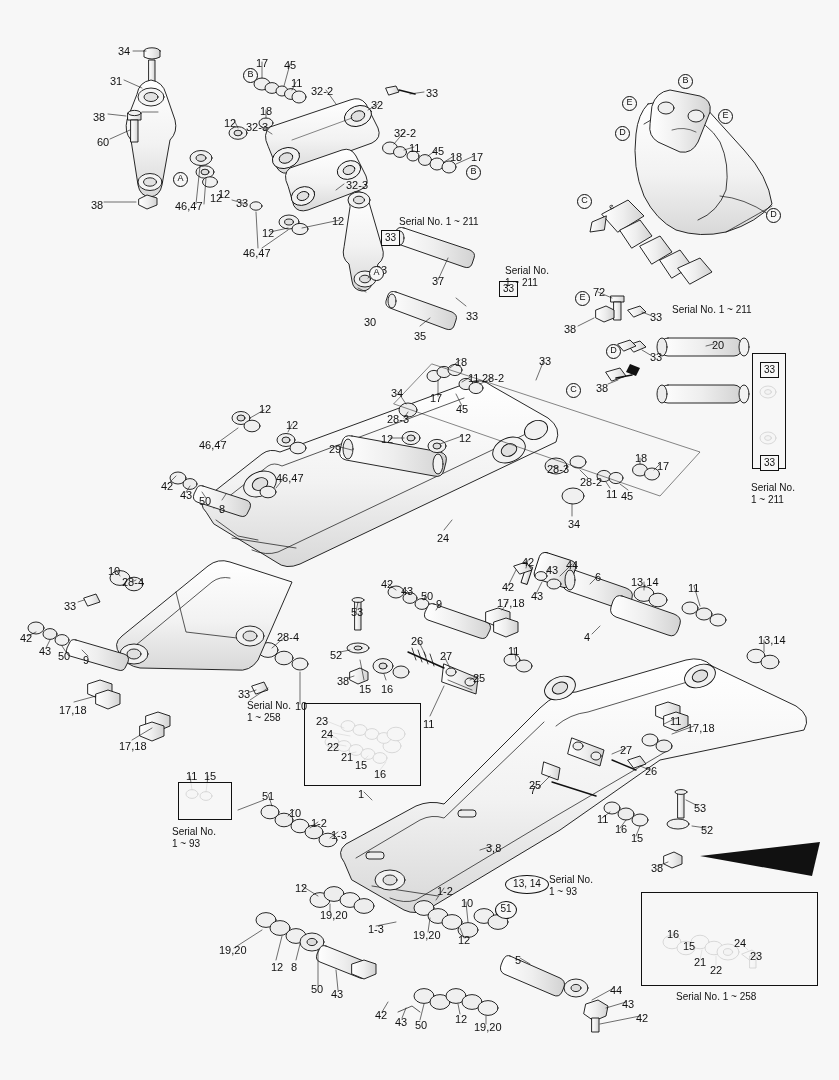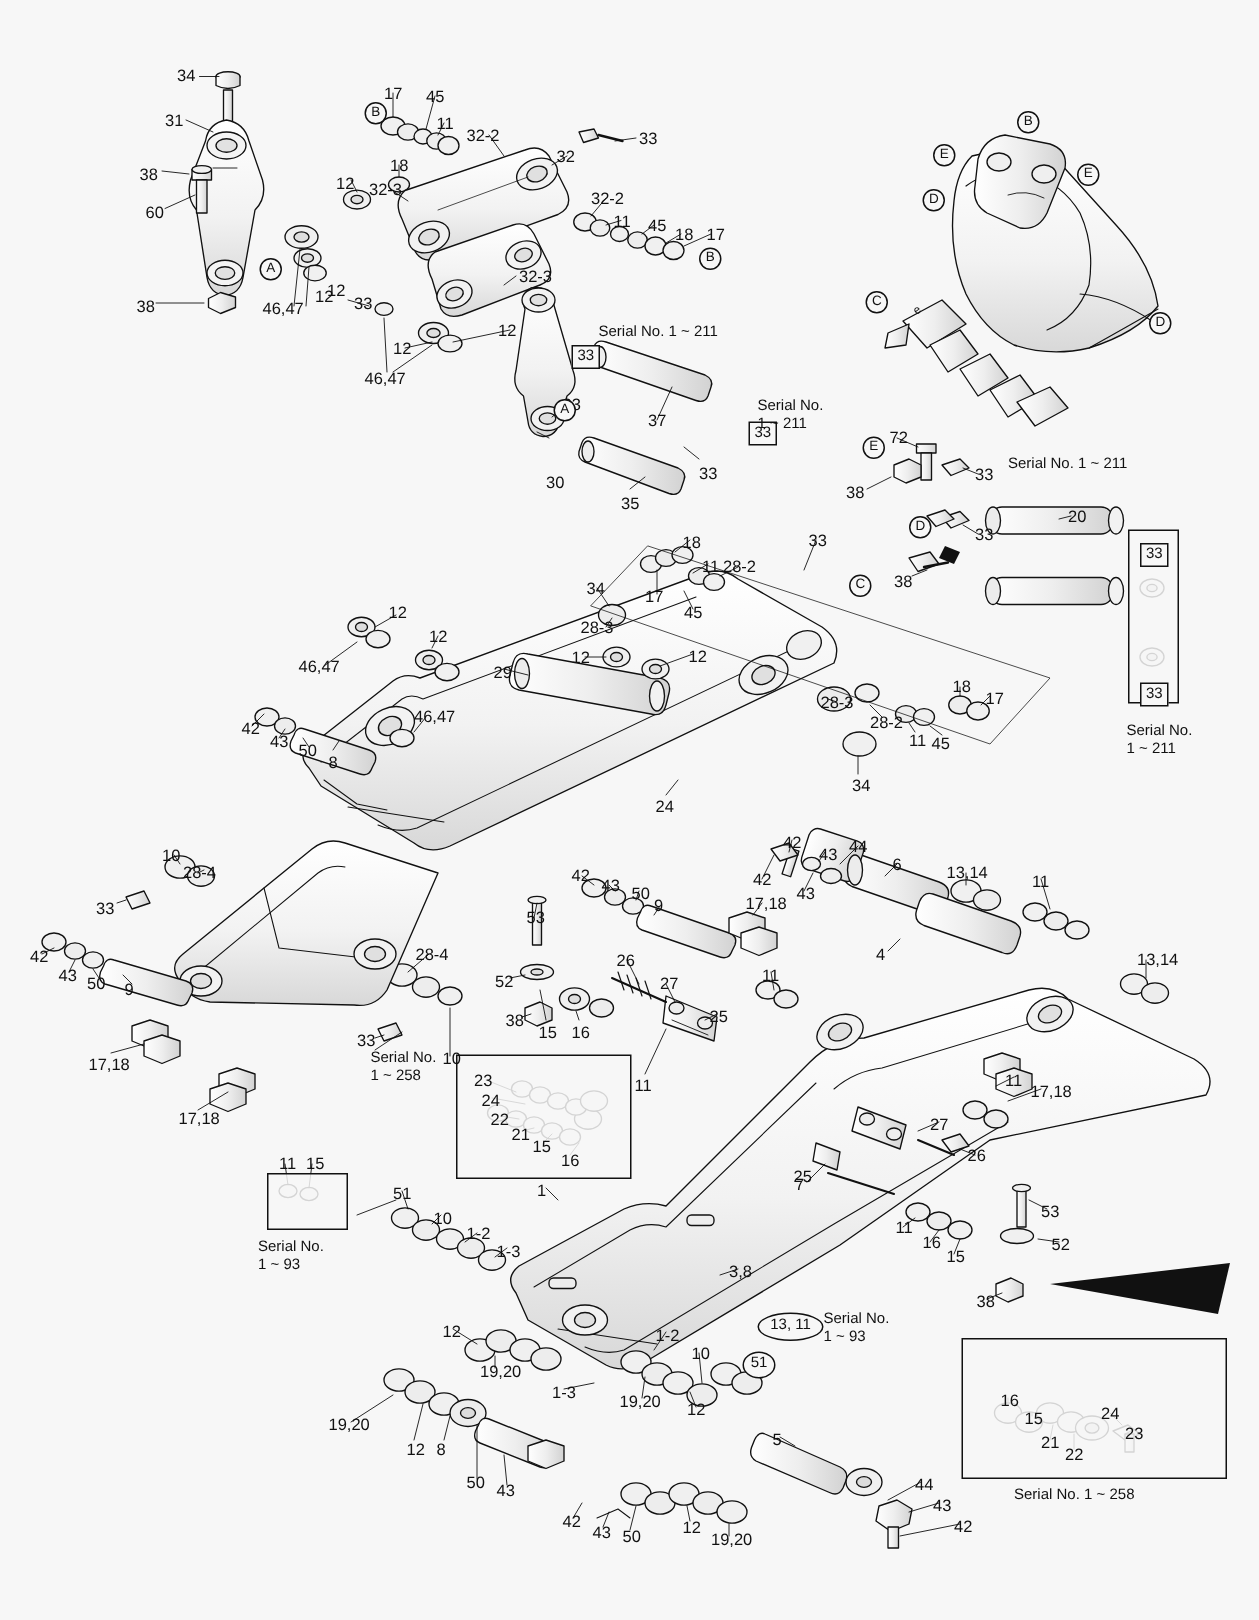--- a/index.html
+++ b/index.html
@@ -817,21 +817,21 @@
       <div class="circ" style="left: 718px; top: 109px;">E</div>
       <div class="circ" style="left: 615px; top: 126px;">D</div>
       <div class="circ" style="left: 577px; top: 194px;">C</div>
       <div class="circ" style="left: 766px; top: 208px;">D</div>
       <div class="circ" style="left: 575px; top: 291px;">E</div>
       <div class="circ" style="left: 606px; top: 344px;">D</div>
       <div class="circ" style="left: 566px; top: 383px;">C</div>
     </div>
 
   <div id="ellipses">
-      <div class="ellipse-lbl" style="left: 505px; top: 875px; width: 42px; height: 17px; line-height: 15px;">13, 11</div>
+      <div class="ellipse-lbl" style="left: 505px; top: 875px; width: 42px; height: 17px; line-height: 15px;">13, 14</div>
       <div class="ellipse-lbl" style="left: 495px; top: 901px; width: 20px; height: 16px; line-height: 14px;">51</div>
     </div>
 
   <div id="boxlbls">
       <div class="boxlbl" style="left: 381px; top: 230px;">33</div>
       <div class="boxlbl" style="left: 499px; top: 281px;">33</div>
       <div class="boxlbl" style="left: 760px; top: 362px;">33</div>
       <div class="boxlbl" style="left: 760px; top: 455px;">33</div>
     </div>
 

